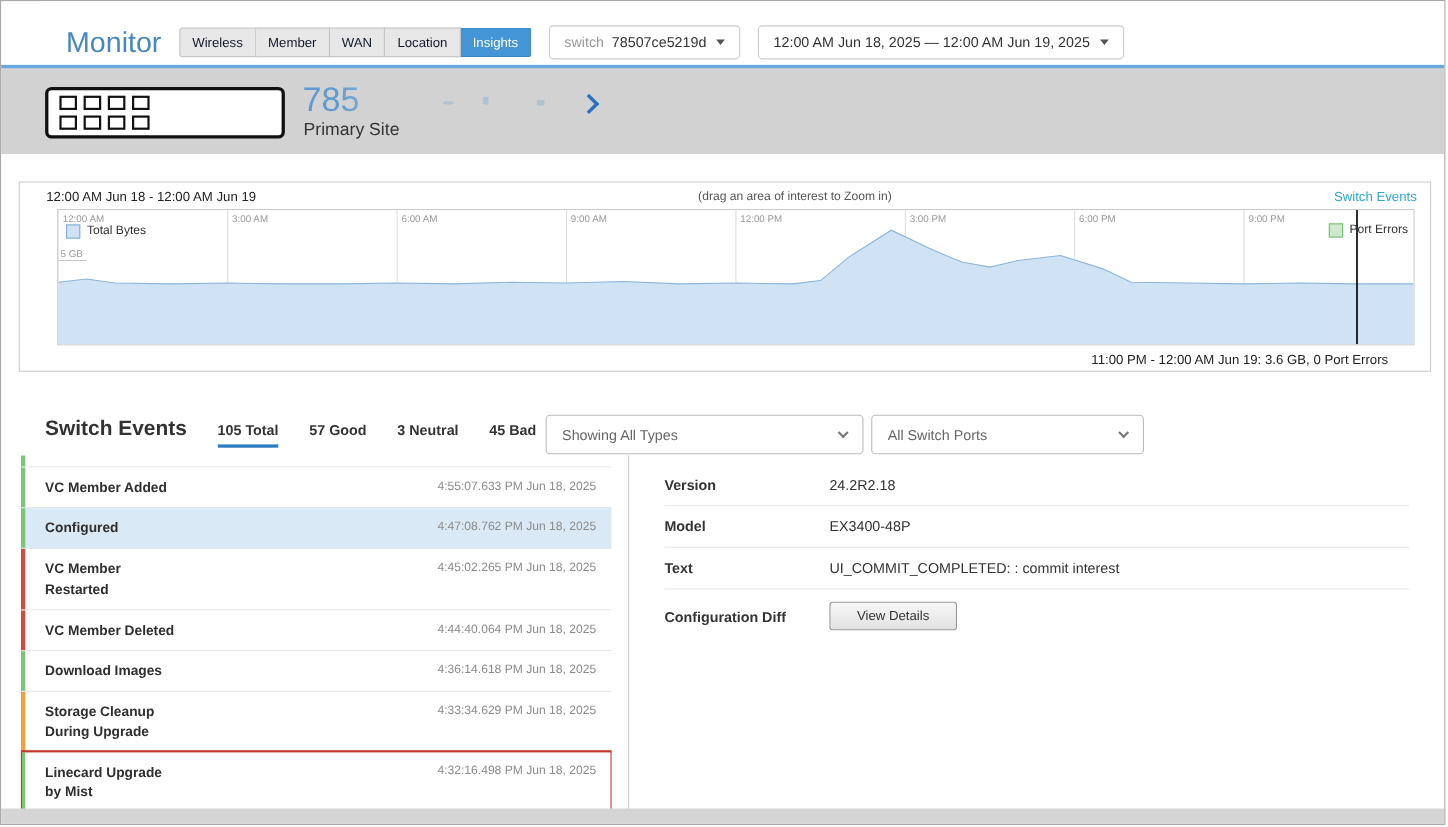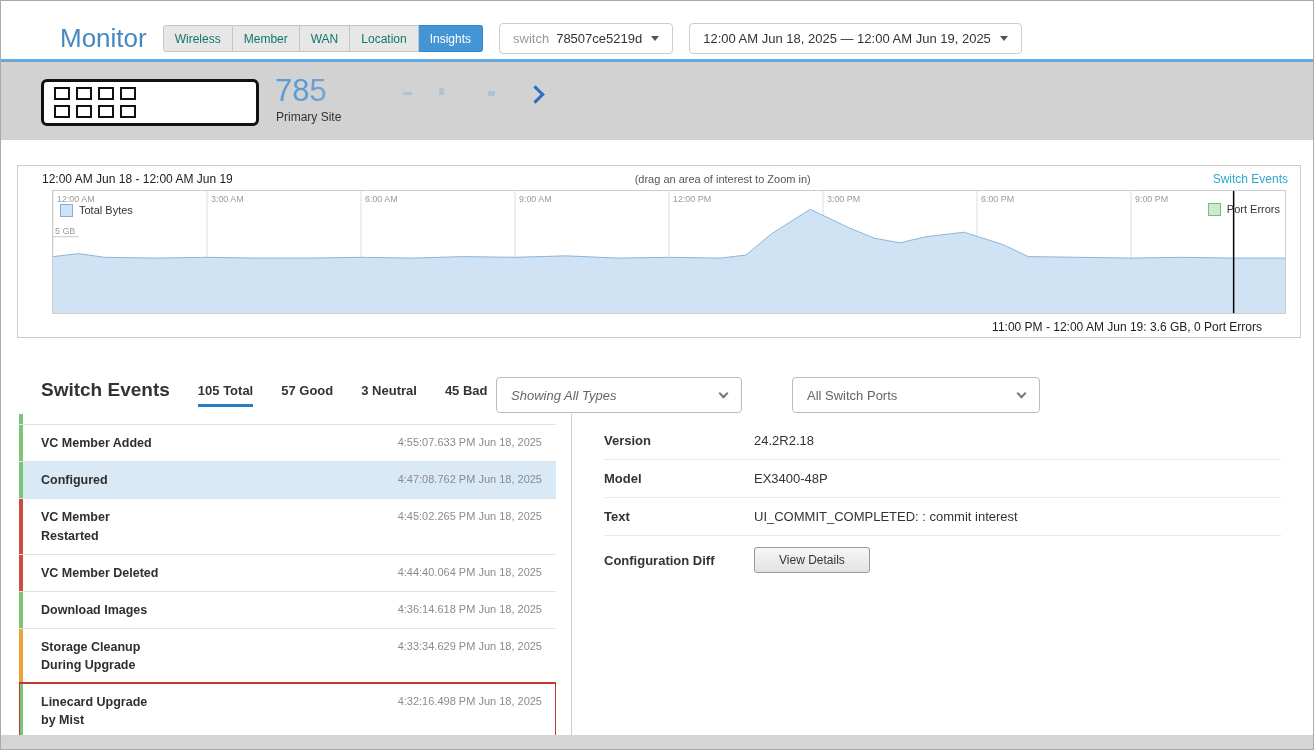--- a/index.html
+++ b/index.html
@@ -3,36 +3,36 @@
 <meta charset="utf-8">
 <style>
   * { margin:0; padding:0; box-sizing:border-box; }
   body { font-family:"Liberation Sans", sans-serif; background:#fff; }
   .page { position:relative; width:1314px; height:750px; border:1px solid #a9a9a9; background:#fff; overflow:hidden; }
 
   
   .header { position:absolute; top:0; left:0; right:0; height:75px; display:flex; align-items:center; padding-left:24px; gap:16px; background:#fff;margin-left:35px; }
   .page-title { font-size:26px; font-weight:400; color:#4788c0; }
   .tabs { display:flex; }
-  .tab { height:27px; padding:0 11px; font-size:12px; font-family:inherit; background:#e7e7e7; border:1px solid #c5c5c5; border-left-width:0; color:#0f766e; cursor:pointer; }
+  .tab { height:27px; padding:0 11px; font-size:12px; font-family:inherit; background:#e7e7e7; border:1px solid #c5c5c5; border-left-width:0; color:#0f172a; cursor:pointer; }
   .tab:first-child { border-left-width:1px; border-radius:3px 0 0 3px; }
   .tab:last-child { border-radius:0 3px 3px 0; }
   .tab.active { background:#4495d6; border-color:#3a86c5; color:#fff; }
   .select-pill { height:31px; display:flex; align-items:center; gap:7px; border:1px solid #ccc; border-radius:4px; padding:0 13px; font-size:13px; background:#fff; color:#333; cursor:pointer; }
   .muted { color:#999; }
   .caret { width:0; height:0; border-left:4px solid transparent; border-right:4px solid transparent; border-top:5px solid #555; margin-left:2px; }
 
   
   .banner { position:absolute; top:58px; left:0; right:0; height:81px; background:#d2d2d2; border-top:3px solid #67a9dc; }
   .switch-art { position:absolute; left:40px; top:17px; width:218px; height:47px; background:#fff; border:3px solid #111; border-radius:6px; display:flex; align-items:center; padding-left:10px; }
   .ports { display:grid; grid-template-columns:repeat(4,16px); grid-auto-rows:13px; gap:5px 6px; }
   .port { border:2px solid #111; background:#fff; }
   .big-num { position:absolute; left:274px; top:11px; font-size:31px; color:#5d9bd2; }
   .fade-overlay { position:absolute; left:306px; top:8px; width:140px; height:42px; background:linear-gradient(to right, rgba(210,210,210,0), #d2d2d2 55%); }
-  .site-label { position:absolute; left:275px; top:48px; font-size:12px; color:#333; }
+  .site-label { position:absolute; left:275px; top:48px; font-size:16px; color:#333; }
   .banner-chevron { position:absolute; left:528px; top:26px; width:13px; height:13px; border-top:3px solid #2a6fc2; border-right:3px solid #2a6fc2; transform:rotate(45deg); }
   .frag { position:absolute; background:#5d9bd2; opacity:.28; border-radius:1px; }
 
   
   .chart-card { position:absolute; left:16px; top:164px; width:1284px; height:173px; border:1px solid #ccc; background:#fff; }
   .chart-head { display:flex; align-items:center; padding:6px 12px 2px 24px; font-size:12px; color:#222; }
   .chart-hint { flex:1; text-align:center; color:#555; font-size:11px; }
   .chart-link { color:#2ea7d0; cursor:pointer; text-decoration:none; }
   .plot-wrap { position:relative; margin:2px 14px 0 34px; height:124px; border:1px solid #ccc; }
   .plot-wrap svg { display:block; width:100%; height:100%; }
@@ -50,21 +50,21 @@
   .sq-green { background:#cdeacd; border:1px solid #74c074; }
   .chart-foot { text-align:right; padding:6px 38px 0 0; font-size:12px; color:#222; }
 
   
   .events-header { position:absolute; top:378px; left:40px; display:flex; align-items:center; gap:28px; }
   .events-title { font-size:19px; font-weight:700; color:#333; }
   .counts { display:flex; gap:28px; font-size:13px; font-weight:700; color:#333; }
   .count { cursor:pointer; position:relative; }
   .count.active::after { content:""; position:absolute; left:0; right:0; bottom:-9px; height:3px; background:#2b7cc2; }
   .filter-select { position:absolute; top:376px; height:36px; border:1px solid #bbb; border-radius:4px; display:flex; align-items:center; justify-content:space-between; padding:0 14px; color:#666; font-size:13px; background:#fff; cursor:pointer; }
-  .filter-type { left:495px; width:246px;font-style:italic; }
+  .filter-type { left:495px; width:289px; }
   .filter-port { left:791px; width:248px; }
   .chev { width:7px; height:7px; border-right:2px solid #777; border-bottom:2px solid #777; transform:rotate(45deg); margin-top:-3px; }
 
   .event-list { position:absolute; left:18px; top:413px; width:537px; height:324px; overflow:hidden; }
   .event-row { position:relative; display:flex; align-items:flex-start; padding:9px 14px 9px 22px; border-bottom:1px solid #e3e3e3; cursor:pointer; background:#fff; }
   .event-row.selected { background:#d9e9f6; }
   .event-row.partial { margin-top:-26px; }
   .bar { position:absolute; left:0; top:0; bottom:0; width:4px; }
   .event-row.green .bar { background:#7cc576; }
   .event-row.red .bar { background:#cf4c41; }

